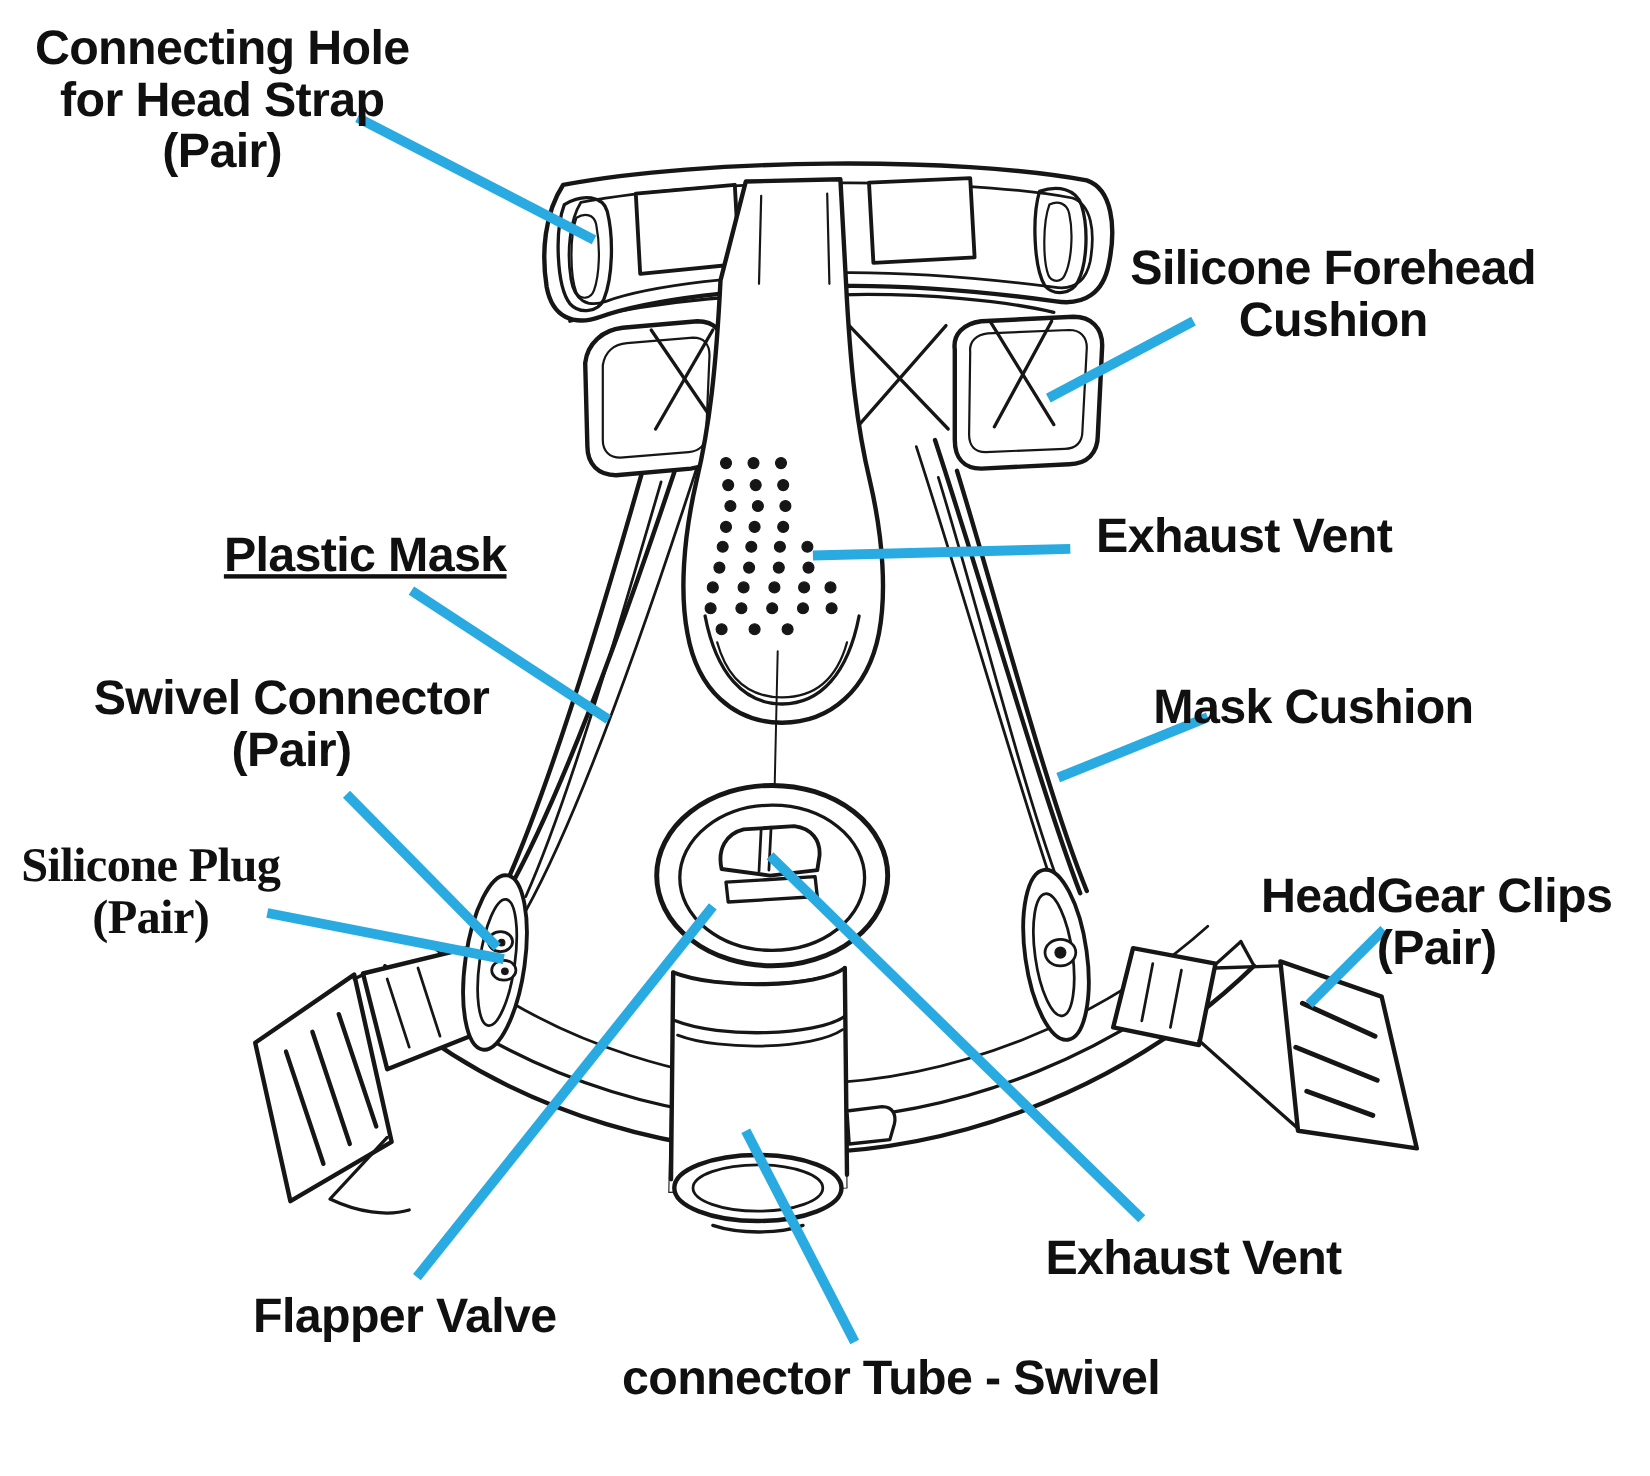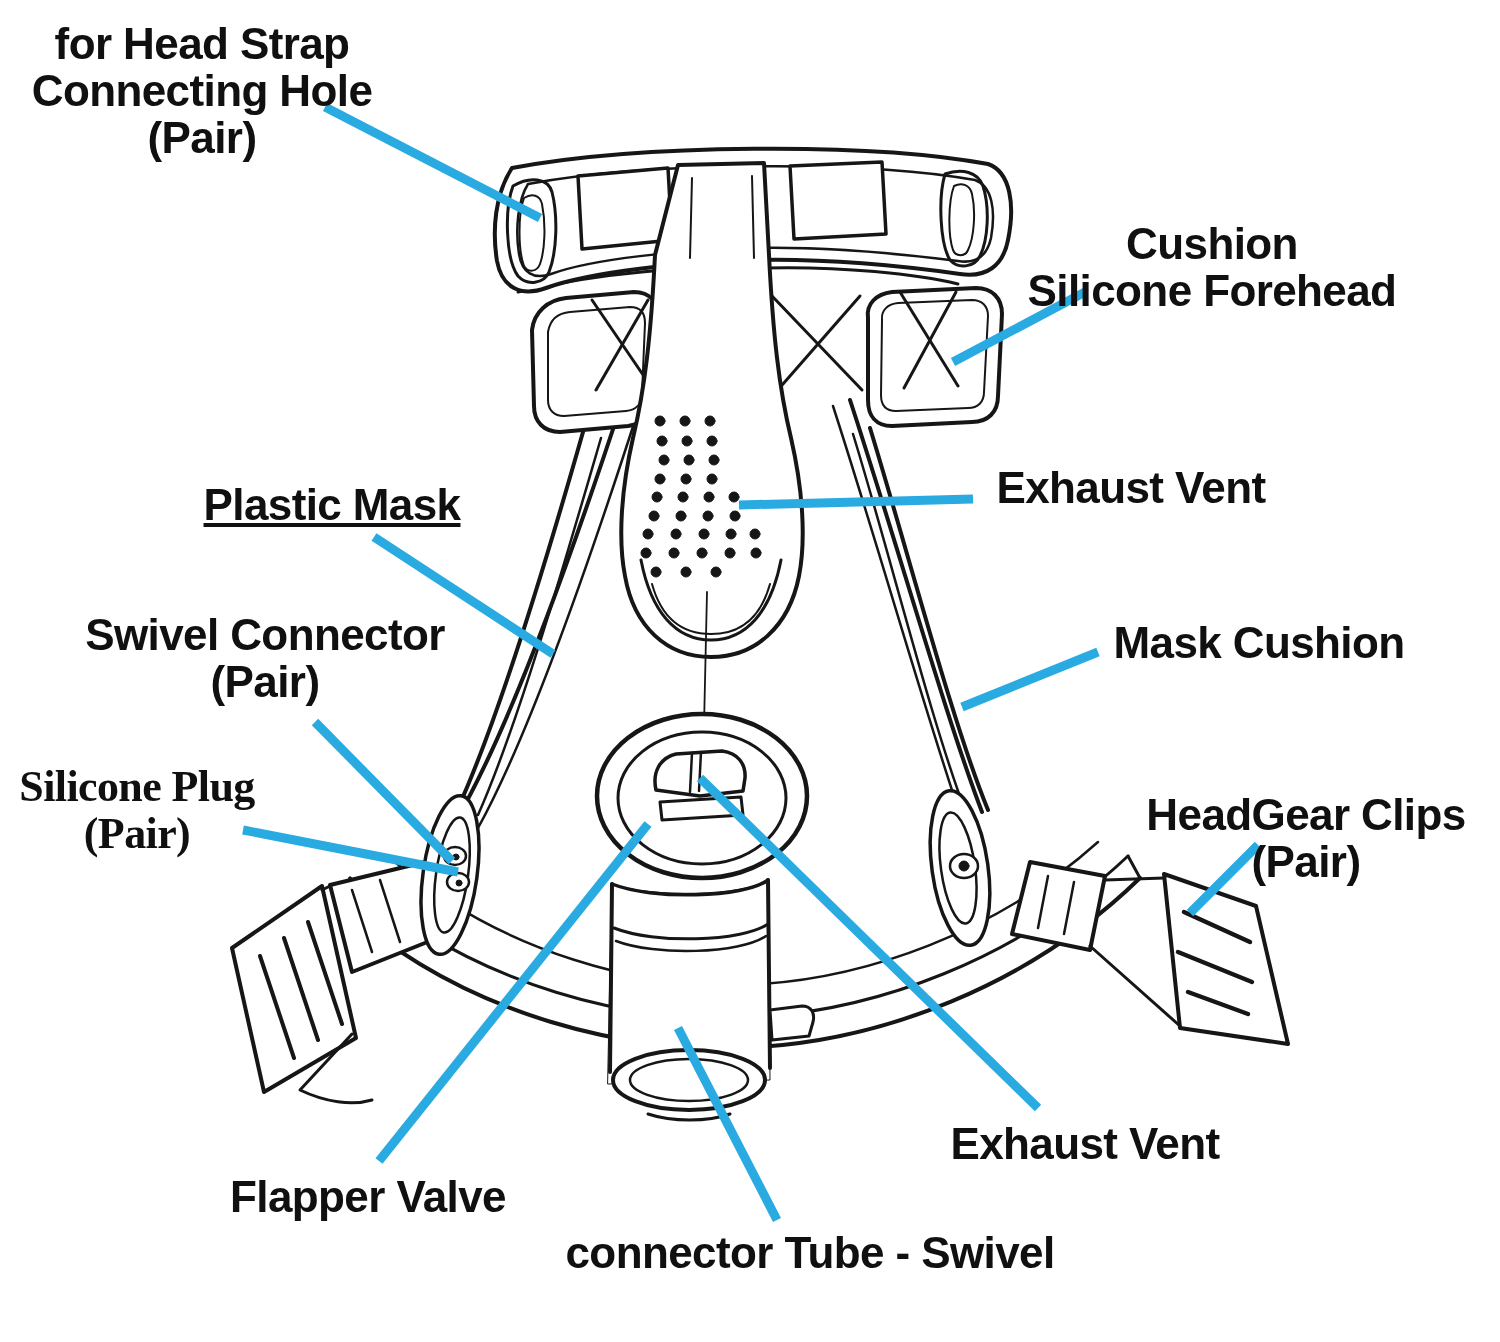--- a/index.html
+++ b/index.html
@@ -193,44 +193,44 @@
         <line class="callout" x1="243" y1="830" x2="458" y2="872"></line>
         <line class="callout" x1="1258" y1="845" x2="1190" y2="913"></line>
         <line class="callout" x1="648" y1="824" x2="379" y2="1161"></line>
         <line class="callout" x1="700" y1="778" x2="1038" y2="1108"></line>
         <line class="callout" x1="678" y1="1028" x2="777" y2="1220"></line>
       </g>
     </g>
   </svg>
 
   <div class="label" style="left:202px; top:20px;">
+    <span class="ln">Connecting Hole</span>
     <span class="ln">for Head Strap</span>
-    <span class="ln">Connecting Hole</span>
     <span class="ln">(Pair)</span>
   </div>
 
   <div class="label" style="left:1212px; top:220px;">
+    <span class="ln">Silicone Forehead</span>
     <span class="ln">Cushion</span>
-    <span class="ln">Silicone Forehead</span>
   </div>
 
   <div class="label" style="left:332px; top:481px;text-decoration:underline;">
     <span class="ln">Plastic Mask</span>
   </div>
 
   <div class="label" style="left:1131px; top:464px;">
     <span class="ln">Exhaust Vent</span>
   </div>
 
   <div class="label" style="left:265px; top:611px;">
     <span class="ln">Swivel Connector</span>
     <span class="ln">(Pair)</span>
   </div>
 
-  <div class="label" style="left:1259px; top:619px;">
+  <div class="label" style="left:1194px; top:619px;">
     <span class="ln">Mask Cushion</span>
   </div>
 
   <div class="label" style="left:137px; top:763px;font-family:Liberation Serif, serif;">
     <span class="ln">Silicone Plug</span>
     <span class="ln">(Pair)</span>
   </div>
 
   <div class="label" style="left:1306px; top:763px;margin-top:28px;">
     <span class="ln">HeadGear Clips</span>

